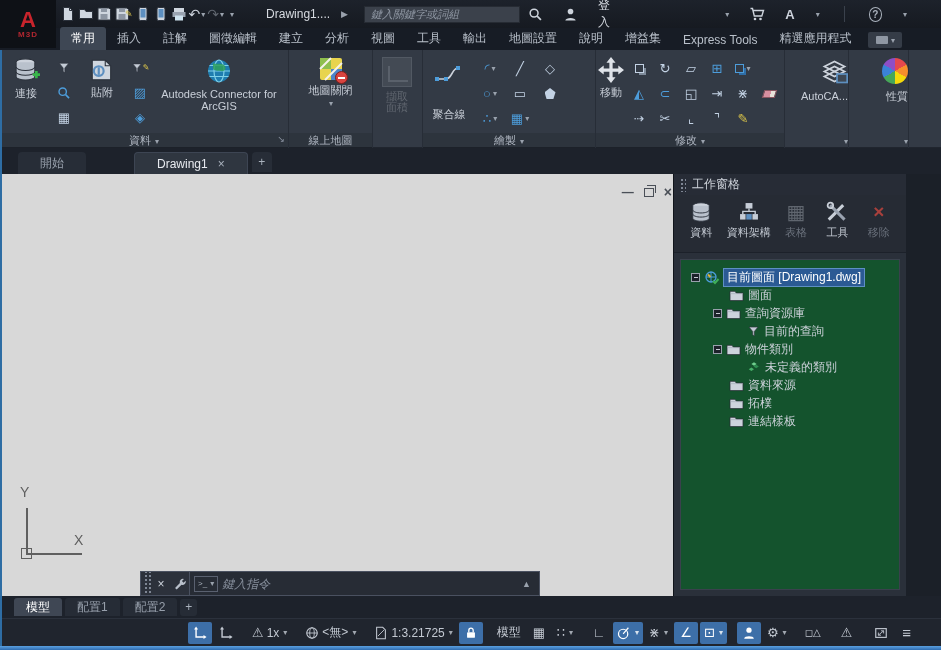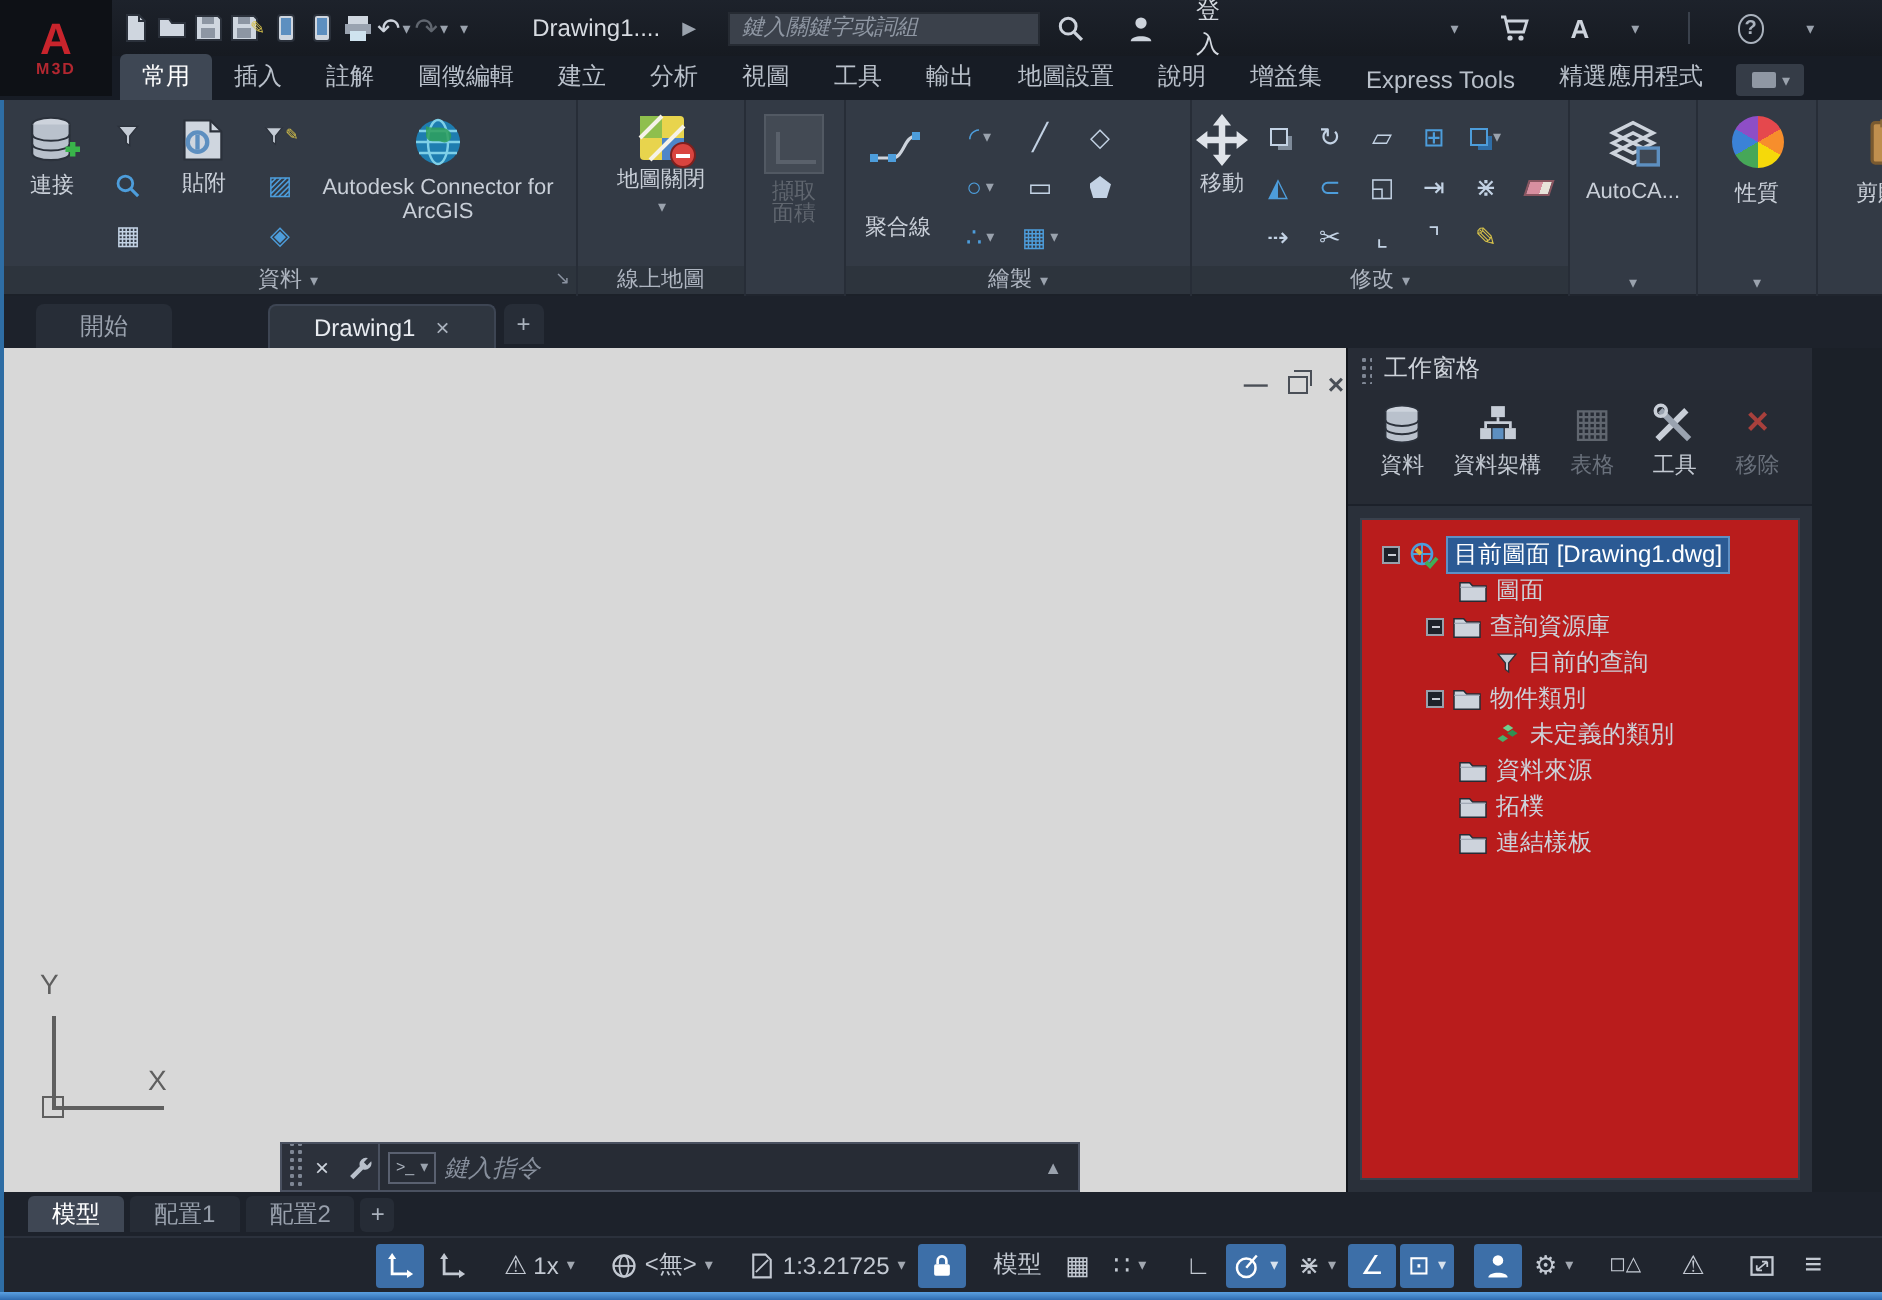--- a/index.html
+++ b/index.html
@@ -51,21 +51,21 @@
   .pentagon{width:11px;height:11px;background:#c3d2e4;clip-path:polygon(50% 0,100% 38%,81% 100%,19% 100%,0 38%)}
   .dup{width:9px;height:9px;border:1.5px solid #c3d2e4;box-shadow:3px 3px 0 -1px #7e8a99}
   .dup.b{border-color:#4d9ddb;box-shadow:3px 3px 0 -1px #2f6da6}
   .eraser{width:13px;height:8px;background:linear-gradient(90deg,#d88fa0 60%,#e8e3da 60%);transform:skewX(-18deg);border:1px solid #8a5560}
   .capimg{width:30px;height:30px;background:#49505a;border:1px solid #5d646e;position:relative;opacity:.75}
   .capimg::after{content:"";position:absolute;left:5px;top:8px;width:18px;height:14px;border:2px solid #676e78;border-right:none;border-top:none}
   .mapbadge{position:relative}
   .redminus{position:absolute;right:-5px;bottom:-3px;width:13px;height:13px;border-radius:50%;background:#d9443f;border:1px solid #7e201e;display:flex;align-items:center;justify-content:center}
   .redminus::after{content:"";width:7px;height:2px;background:#fff}
   .colorwheel{width:26px;height:26px;border-radius:50%;background:conic-gradient(#e5484d 0 60deg,#f78e2c 60deg 120deg,#f5d90a 120deg 180deg,#46a758 180deg 240deg,#3b82d6 240deg 300deg,#8e4ec6 300deg 360deg)}
-  .collapsed{display:flex;flex-direction:column;align-items:center;padding-top:8px;gap:5px;height:98px}
+  .collapsed{display:flex;flex-direction:column;align-items:flex-end;padding-top:8px;gap:5px;height:98px}
   .collapsed .clbl{font-size:11px;color:#c9cfd8}
   .collapsed .cdd{margin-top:auto;margin-bottom:2px;font-size:8px;color:#9aa2ad}
   
   .filetabs{left:0;top:148px;width:941px;height:26px;background:#1d222b;display:flex;align-items:flex-end;padding-left:18px;gap:4px}
   .ftab{height:22px;padding:0 22px;display:flex;align-items:center;gap:10px;font-size:12px;border-radius:4px 4px 0 0;background:#272d37;color:#9aa2ae}
   .ftab.active{background:#2f3640;color:#e8ebf0;border:1px solid #3d4553;border-bottom:none;margin-left:44px}
   .ftab .x{color:#aab2bd;font-size:12px}
   .ftab-new{width:20px;height:20px;border-radius:4px 4px 0 0;background:#272d37;color:#aab2bd;display:flex;align-items:center;justify-content:center;margin-bottom:2px}
   
   .canvas{left:0;top:174px;width:686px;height:422px;background:#d8d8d8}
@@ -94,21 +94,21 @@
   .sidetabs{left:686px;top:174px;width:22px;height:422px;background:#242933;display:flex;flex-direction:column;align-items:center;padding-top:20px}
   .vtab{writing-mode:vertical-rl;font-size:11px;color:#b2b9c4;background:#313844;border:1px solid #3e4553;border-radius:3px 0 0 3px;padding:10px 2px;letter-spacing:2px}
   .vtab.active{background:#2a303a;color:#d5dae1;border-right-color:#2a303a}
   
   .taskpane{left:673px;top:174px;width:233px;height:422px;background:#2a303a;border-left:1px solid #11151b;display:flex;flex-direction:column}
   .tp-head{height:21px;display:flex;align-items:center;gap:6px;padding:0 6px;color:#ced3da;font-size:12px;background:#272c36}
   .tp-grip{width:6px;height:14px;background-image:radial-gradient(#7e8694 1px,transparent 1.2px);background-size:4px 4px}
   .tp-toolbar{height:58px;display:flex;align-items:flex-start;gap:3px;padding:6px 8px 0;background:#262b34;border-bottom:1px solid #1c212a}
   .tp-btn{width:41px;display:flex;flex-direction:column;align-items:center;gap:2px;font-size:11px;color:#c3c9d2}
   .tp-btn.dis{color:#6a717c}
-  .tp-tree{flex:1;margin:6px;border:1px solid #3a414d;background:#b91c1c;padding:8px 2px;overflow:hidden}
+  .tp-tree{flex:1;margin:6px;border:1px solid #3a414d;background:#14532d;padding:8px 2px;overflow:hidden}
   .trow{height:18px;display:flex;align-items:center;gap:4px;font-size:12px;color:#ccd1d9;white-space:nowrap}
   .exp{width:9px;height:9px;border:1px solid #98a0ab;background:#1d222a;position:relative;flex:none}
   .exp::after{content:"";position:absolute;left:1.5px;top:3.5px;width:4px;height:1px;background:#c8cdd5}
   .sel{background:#2b5a94;outline:1px solid #5e8fc4;color:#fff;padding:0 3px}
   .pl0{padding-left:8px}.pl1e{padding-left:30px}.pl1{padding-left:46px}.pl2{padding-left:64px}
   
   .layoutrow{left:0;top:596px;width:941px;height:22px;background:#1d222b;display:flex;align-items:center;padding-left:14px;gap:3px}
   .ltab{height:18px;padding:0 12px;display:flex;align-items:center;font-size:12px;border-radius:3px 3px 0 0;background:#262c36;color:#98a0ac}
   .ltab.active{background:#3f4754;color:#fff}
   .ltab-new{width:17px;height:17px;border-radius:3px;background:#262c36;color:#aab2bd;display:flex;align-items:center;justify-content:center}

